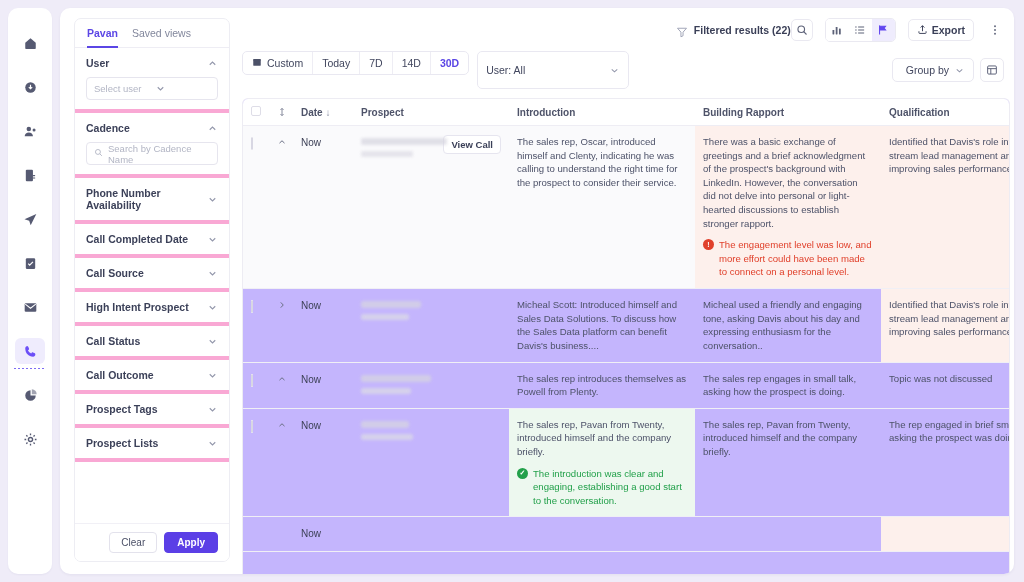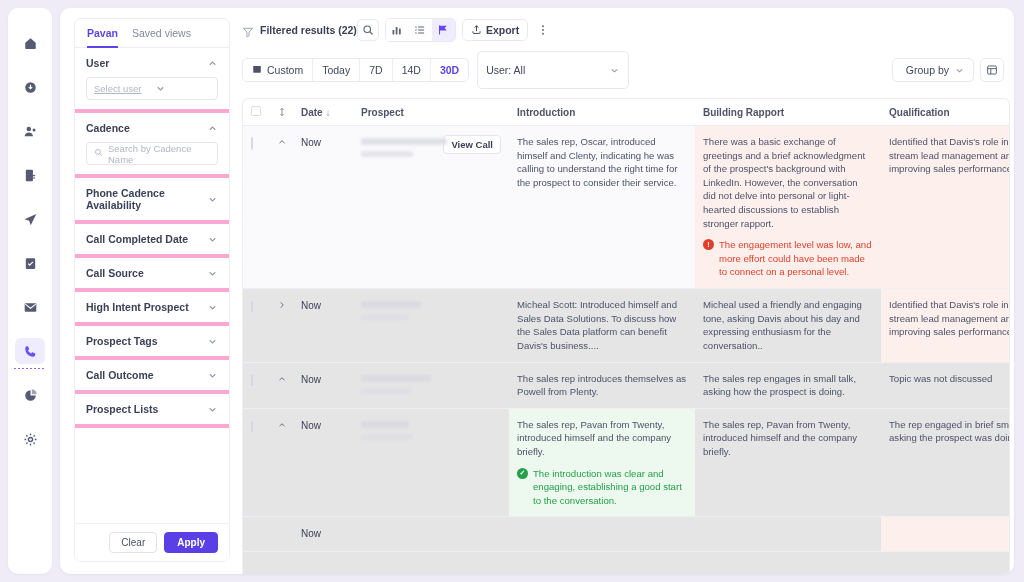--- a/index.html
+++ b/index.html
@@ -111,44 +111,44 @@
   .fgroup-body { margin-top: 8px; }
   .fselect, .fsearch {
     width: 100%; height: 23px;
     border: 1px solid #e6e5ee; border-radius: 4px;
     display: flex; align-items: center;
     padding: 0 7px; gap: 5px;
     font-size: 9.5px; color: #b2b5c4;
     background: #fff;
   }
   .fsearch svg { width: 9px; height: 9px; color:#b2b5c4; flex:0 0 9px;}
-  .fselect span { flex: 1; text-decoration: underline; }
+  .fselect span { flex: 1; }
   .filter-footer {
     border-top: 1px solid #f1f0f6;
     padding: 8px 11px; display: flex; gap: 7px; justify-content: flex-end;
     background: #fff;
   }
   .btn-clear {
     font-size: 10px; color: #4a4f66; background: #fff;
     border: 1px solid #e3e2ec; border-radius: 4px; padding: 4px 11px;
   }
   .btn-apply {
     font-size: 10px; color: #fff; background: #5b3fe6;
     border: 1px solid #5b3fe6; border-radius: 4px; padding: 4px 12px; font-weight:600;
   }
 
   
   .content { flex: 1; min-width: 0; display: flex; flex-direction: column; padding-left: 12px;}
 
-  .toolbar-top { display: flex; align-items: center; justify-content: flex-start; padding-right: 18px; }
+  .toolbar-top { display: flex; align-items: center; justify-content: flex-end; padding-right: 10px; }
   .filtered-results { display: flex; align-items: center; gap: 6px; }
   .filtered-results .lbl { font-size: 10.5px; font-weight: 700; color: #3a3f57; }
   .funnel { width: 12px; height: 12px; color: #9fa3b6; }
 
-  .icon-group { display: flex; align-items: center; gap: 6px; }
+  .icon-group { display: flex; align-items: center; gap: 12px; }
   .ic-btn {
     width: 22px; height: 22px; border: 1px solid #eae9f1; border-radius: 5px;
     background: #fff; display: flex; align-items: center; justify-content: center;
     color: #5d6278;
   }
   .ic-btn svg { width: 12px; height: 12px; display:block;}
   .seg {
     display: flex; border: 1px solid #eae9f1; border-radius: 5px; overflow: hidden; background:#fff;
   }
   .seg .ic-btn { border: none; border-radius: 0; width: 23px; }
@@ -185,21 +185,21 @@
     height: 24px; border: 1px solid #e9e8f1; border-radius: 5px; background: #fff;
     display: flex; align-items: center; gap: 5px; padding: 0 8px;
     font-size: 10.5px; color: #41465e;
   }
 
   
   .table-wrap {
     margin-top: 9px; flex: 1; min-height: 0;
     border: 1px solid #edecf3; border-top-left-radius:6px; border-top-right-radius:6px;
     border-bottom: none;
-    overflow: hidden; background: #e5e5e5; margin-right: 4px;
+    overflow: hidden; background: #c4b5fd; margin-right: 4px;
   }
   table { width: 100%; border-collapse: collapse; table-layout: fixed; }
   thead th {
     font-size: 10px; font-weight: 600; color: #4e5369;
     text-align: left; padding: 7px 8px;
     border-bottom: 1px solid #eeedf4;
     background: #fff;
     white-space: nowrap;
   }
   th.c-check { width: 26px; }
@@ -380,21 +380,21 @@
                   <span><svg viewBox="0 0 16 16" fill="none" stroke="currentColor" stroke-width="1.6">
                       <circle cx="7" cy="7" r="4.4"></circle>
                       <path d="M10.3 10.3 14 14"></path>
                     </svg></span>
                   <span>Search by Cadence Name</span>
                 </div>
               </div>
             </div>
             <div class="fgroup">
               <div class="fgroup-head">
-                <span class="fgroup-title">Phone Cadence Availability</span>
+                <span class="fgroup-title">Phone Number Availability</span>
                 <span>
                   <svg class="chev" viewBox="0 0 16 16" fill="none" stroke="currentColor" stroke-width="1.6">
                     <path d="M4 6.2 8 10l4-3.8"></path>
                   </svg>
                 </span>
               </div>
             </div>
             <div class="fgroup">
               <div class="fgroup-head">
                 <span class="fgroup-title">Call Completed Date</span>
@@ -420,31 +420,41 @@
                 <span class="fgroup-title">High Intent Prospect</span>
                 <span>
                   <svg class="chev" viewBox="0 0 16 16" fill="none" stroke="currentColor" stroke-width="1.6">
                     <path d="M4 6.2 8 10l4-3.8"></path>
                   </svg>
                 </span>
               </div>
             </div>
             <div class="fgroup">
               <div class="fgroup-head">
+                <span class="fgroup-title">Call Status</span>
+                <span>
+                  <svg class="chev" viewBox="0 0 16 16" fill="none" stroke="currentColor" stroke-width="1.6">
+                    <path d="M4 6.2 8 10l4-3.8"></path>
+                  </svg>
+                </span>
+              </div>
+            </div>
+            <div class="fgroup">
+              <div class="fgroup-head">
+                <span class="fgroup-title">Call Outcome</span>
+                <span>
+                  <svg class="chev" viewBox="0 0 16 16" fill="none" stroke="currentColor" stroke-width="1.6">
+                    <path d="M4 6.2 8 10l4-3.8"></path>
+                  </svg>
+                </span>
+              </div>
+            </div>
+            <div class="fgroup">
+              <div class="fgroup-head">
                 <span class="fgroup-title">Prospect Tags</span>
-                <span>
-                  <svg class="chev" viewBox="0 0 16 16" fill="none" stroke="currentColor" stroke-width="1.6">
-                    <path d="M4 6.2 8 10l4-3.8"></path>
-                  </svg>
-                </span>
-              </div>
-            </div>
-            <div class="fgroup">
-              <div class="fgroup-head">
-                <span class="fgroup-title">Call Outcome</span>
                 <span>
                   <svg class="chev" viewBox="0 0 16 16" fill="none" stroke="currentColor" stroke-width="1.6">
                     <path d="M4 6.2 8 10l4-3.8"></path>
                   </svg>
                 </span>
               </div>
             </div>
             <div class="fgroup">
               <div class="fgroup-head">
                 <span class="fgroup-title">Prospect Lists</span>
@@ -516,21 +526,21 @@
               <svg viewBox="0 0 16 16" fill="currentColor" style="width:12px;height:12px">
                   <circle cx="8" cy="3" r="1.25"></circle>
                   <circle cx="8" cy="8" r="1.25"></circle>
                   <circle cx="8" cy="13" r="1.25"></circle>
                 </svg>
             </div>
           </div>
         </div>
 
         <div class="toolbar-second">
-          <div style="display:flex;align-items:center;">
+          <div style="display:flex;align-items:flex-start;">
             <div class="date-seg" id="dateSeg">
                 <div class="dcell">
                   <span><svg viewBox="0 0 16 16" fill="currentColor">
                       <rect x="2" y="3" width="12" height="11" rx="1.4"></rect>
                       <rect x="2" y="3" width="12" height="3.2" rx="1.4" opacity=".75"></rect>
                     </svg></span>
                   <span>Custom</span>
                 </div>
                 <div class="dcell">
                   <span>Today</span>

